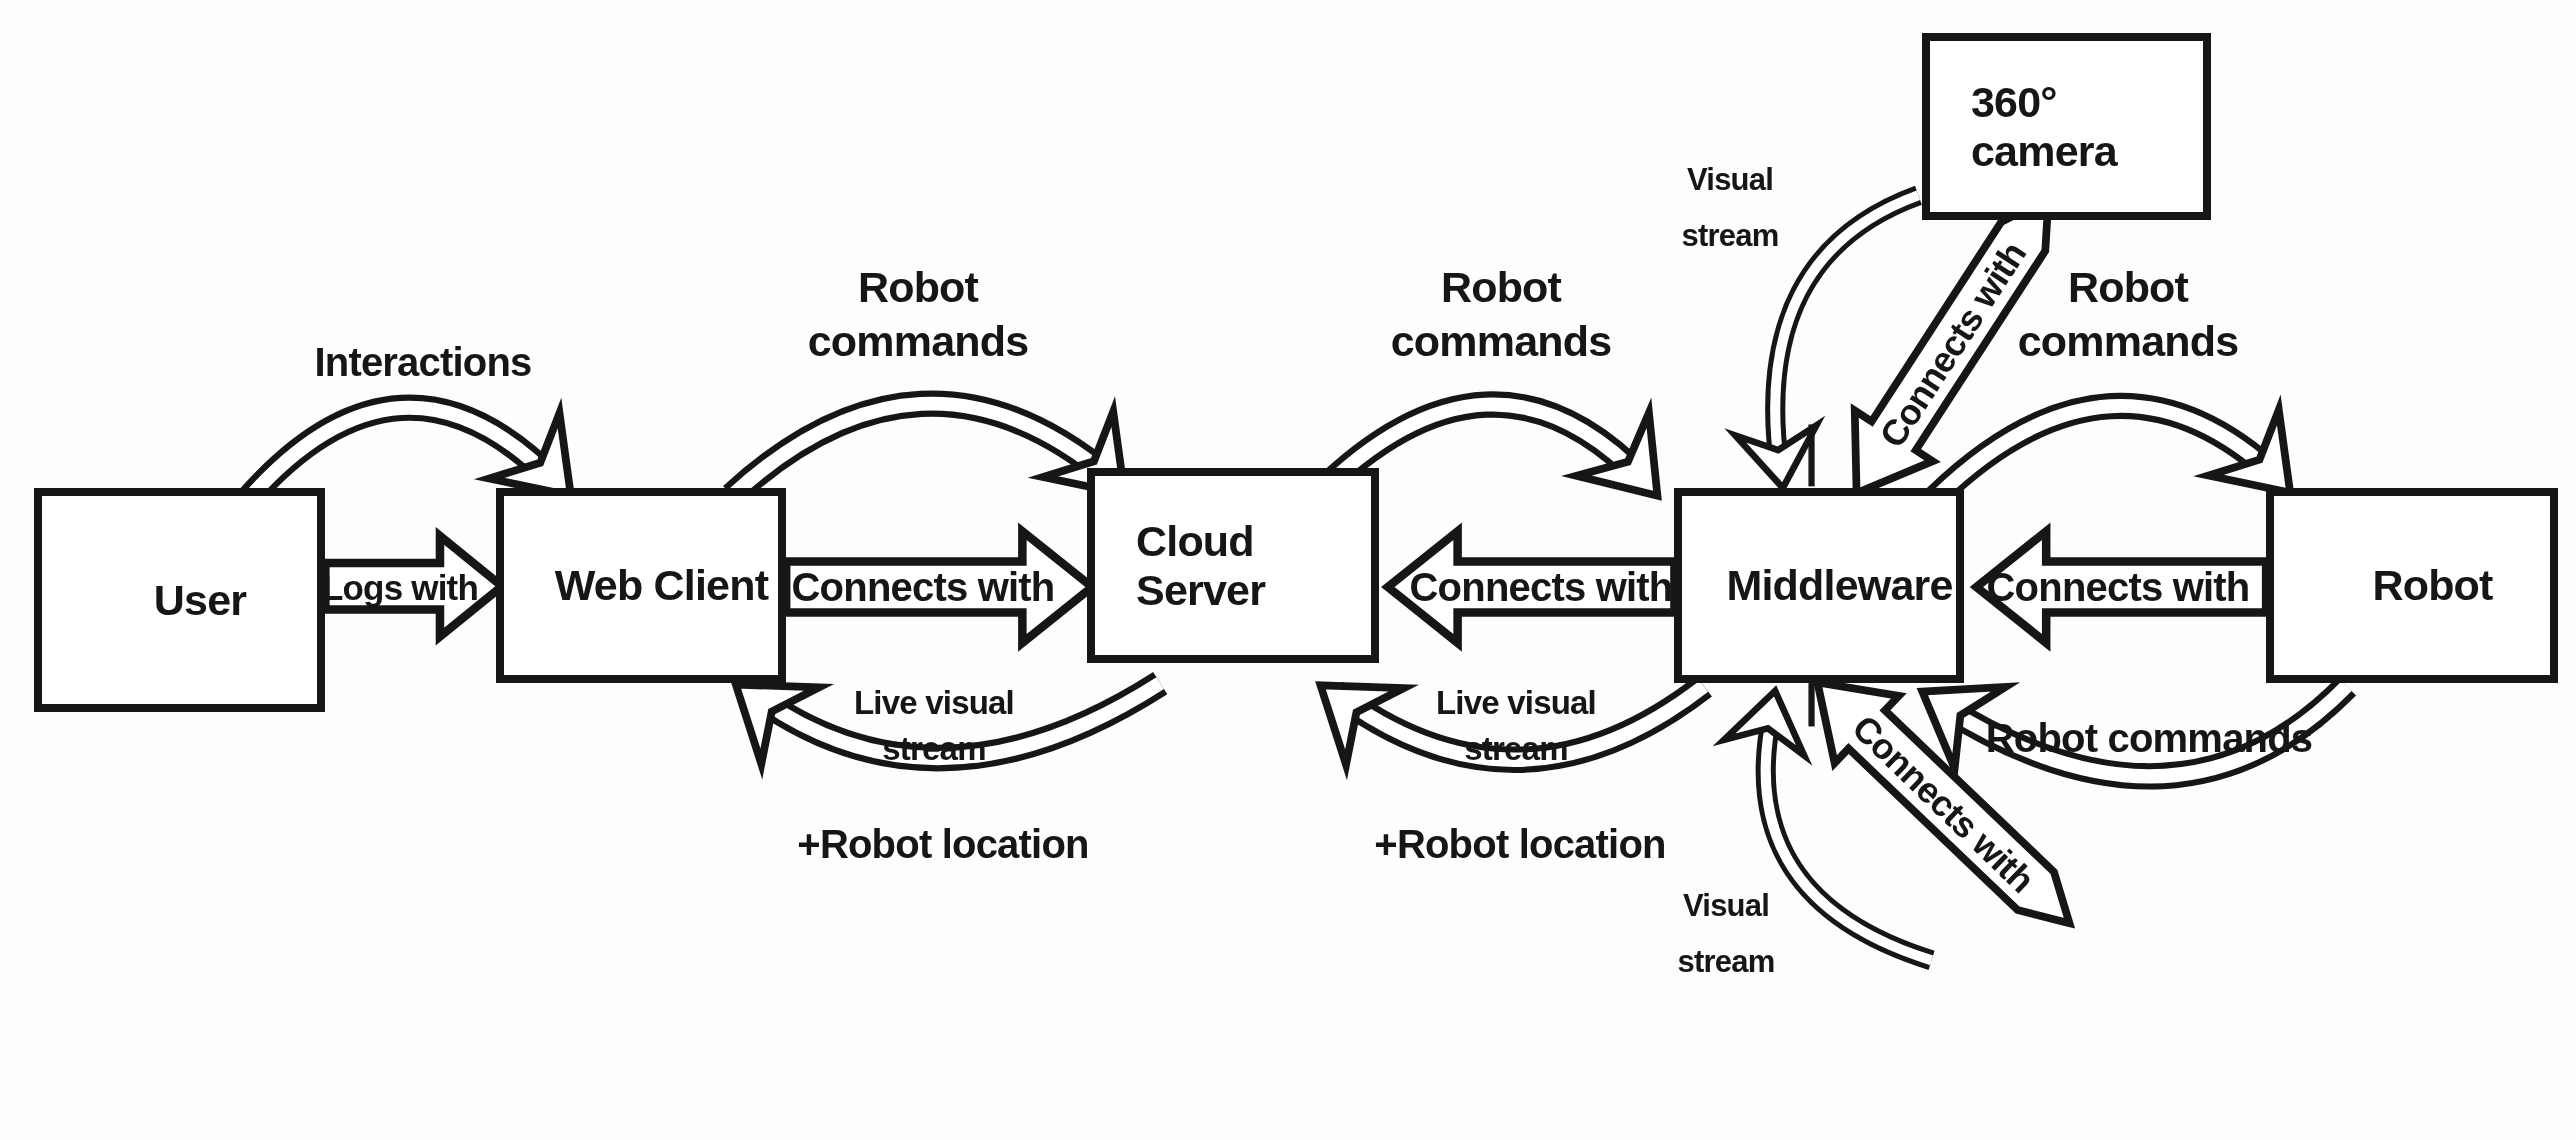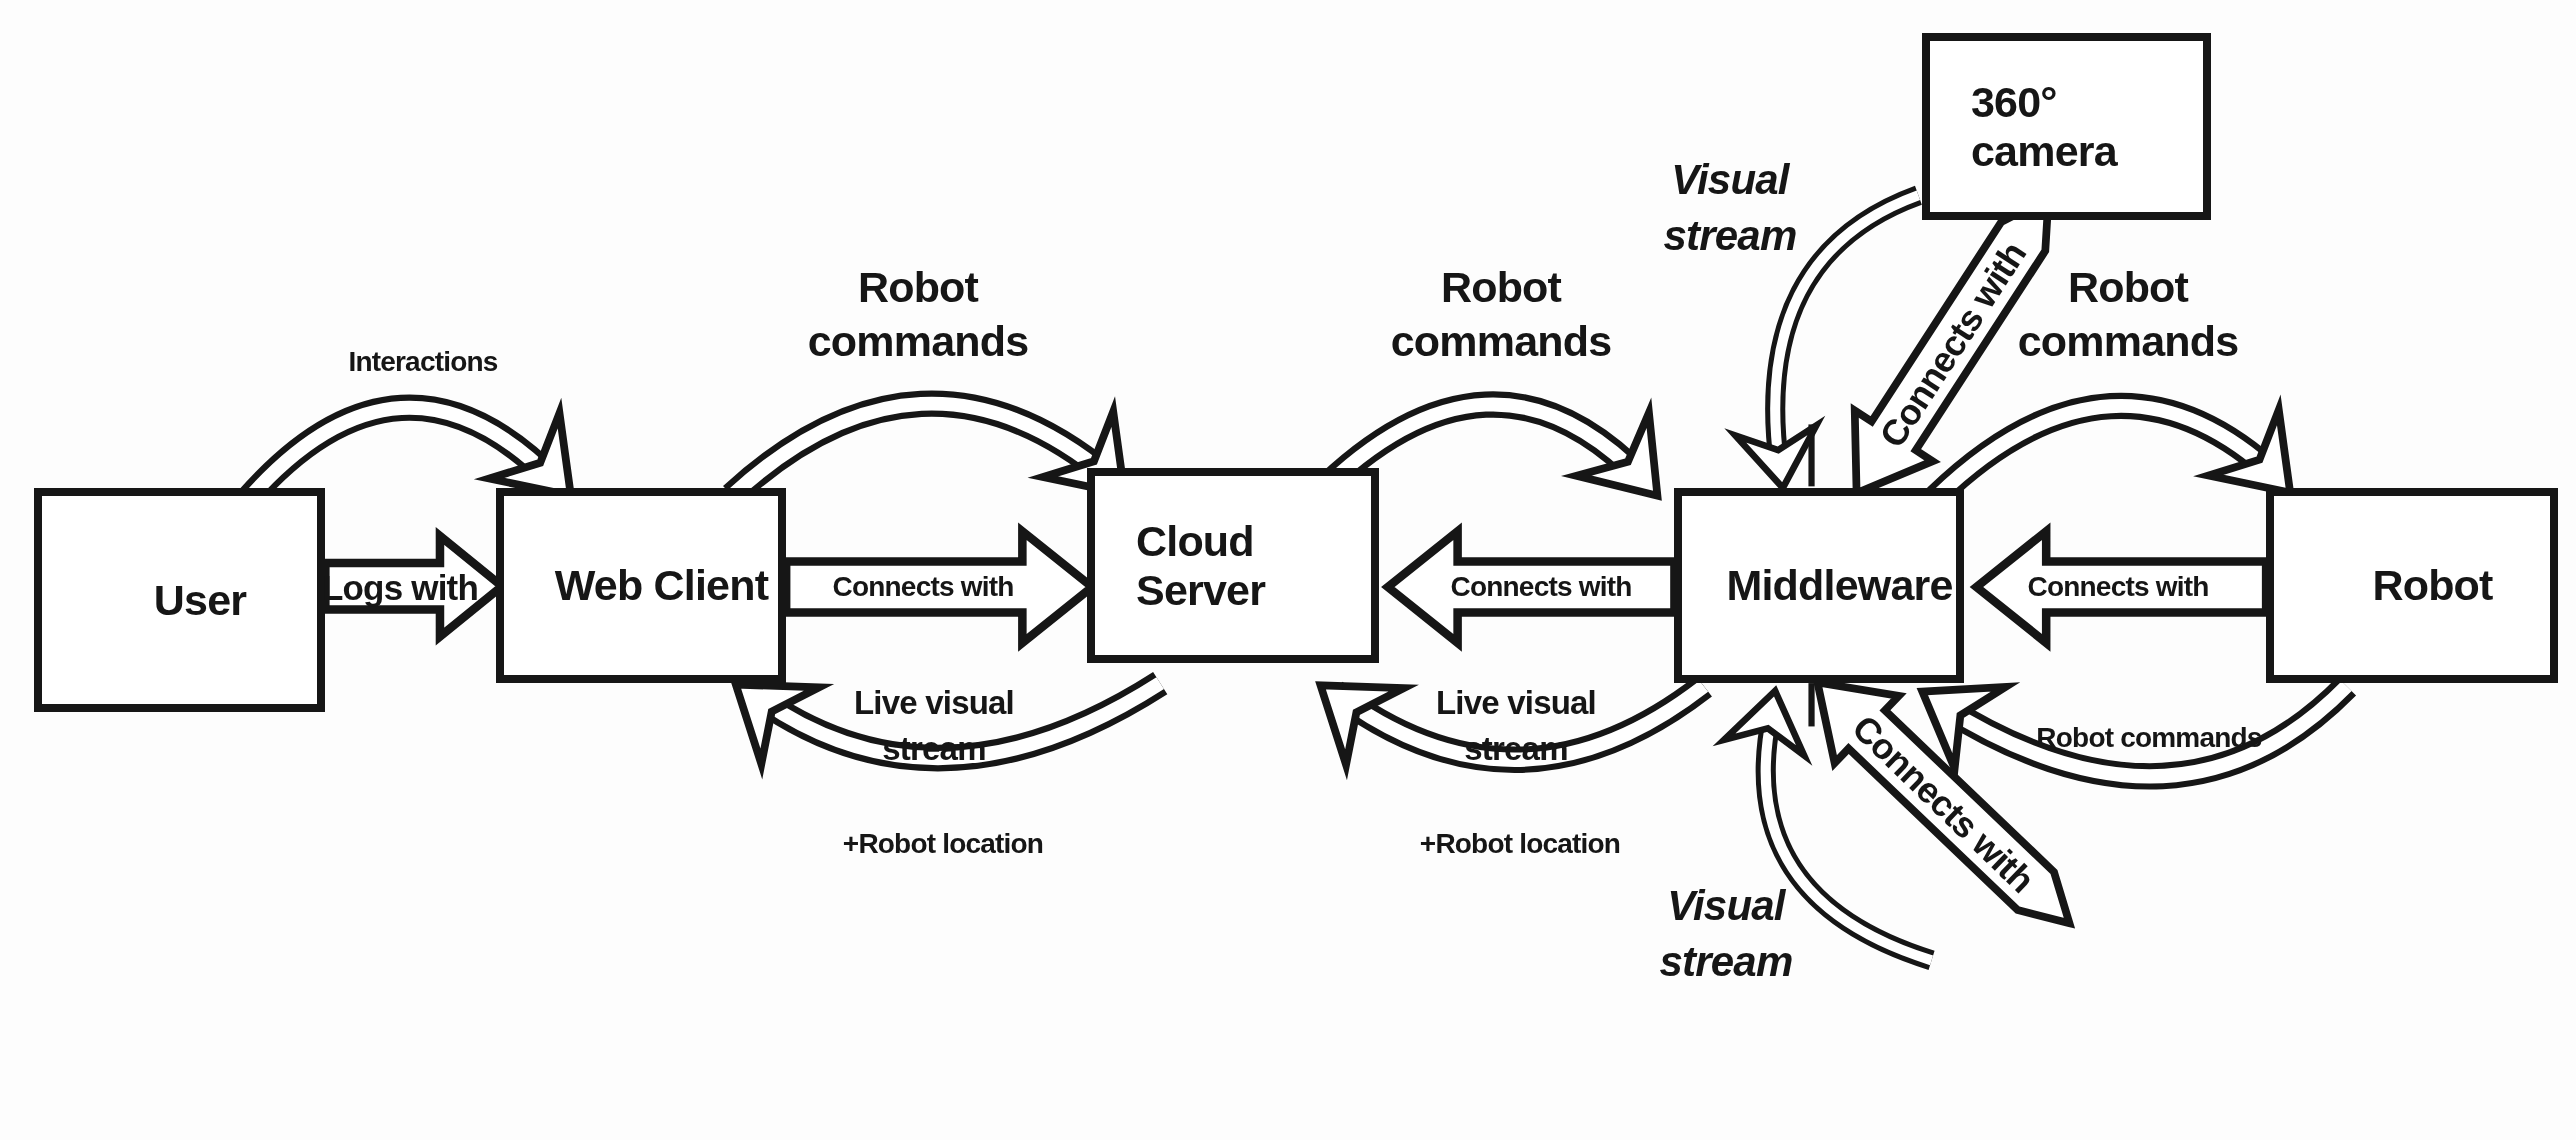--- a/index.html
+++ b/index.html
@@ -13,23 +13,23 @@
     display:flex;align-items:center;justify-content:center;
     font-weight:bold;font-size:43px;letter-spacing:-0.8px;color:#161616;padding-left:41px;
   }
   .lbl{
     position:absolute;transform:translate(-50%,-50%);
     font-weight:bold;color:#161616;text-align:center;white-space:nowrap;letter-spacing:-0.8px;line-height:1.0;
   }
   .lbl span{display:block;}
   .rot-up{transform:translate(-50%,-50%) rotate(-57deg);}
   .rot-down{transform:translate(-50%,-50%) rotate(44deg);}
-  .fs52{font-size:28px;text-align:center;} .fs45{font-size:35px;} .fs55{font-size:43px;line-height:54px;}
+  .fs52{font-size:40px;text-align:center;} .fs45{font-size:35px;} .fs55{font-size:43px;line-height:54px;}
   .fs50{font-size:33px;line-height:46px;} .fs46{font-size:36px;}
-  .vs{font-size:42px;line-height:56px;font-style:italic;}
+  .vs{font-size:31px;line-height:56px;}
 </style>
 </head>
 <body>
 
 <div class="canvas">
 
   <svg class="layer" width="2576" height="1140" viewBox="0 0 3326 1472">
     <defs>
       <path id="ah" d="M0 0 L-88 -62 L-58 0 L-88 62 Z"></path>
     </defs>

